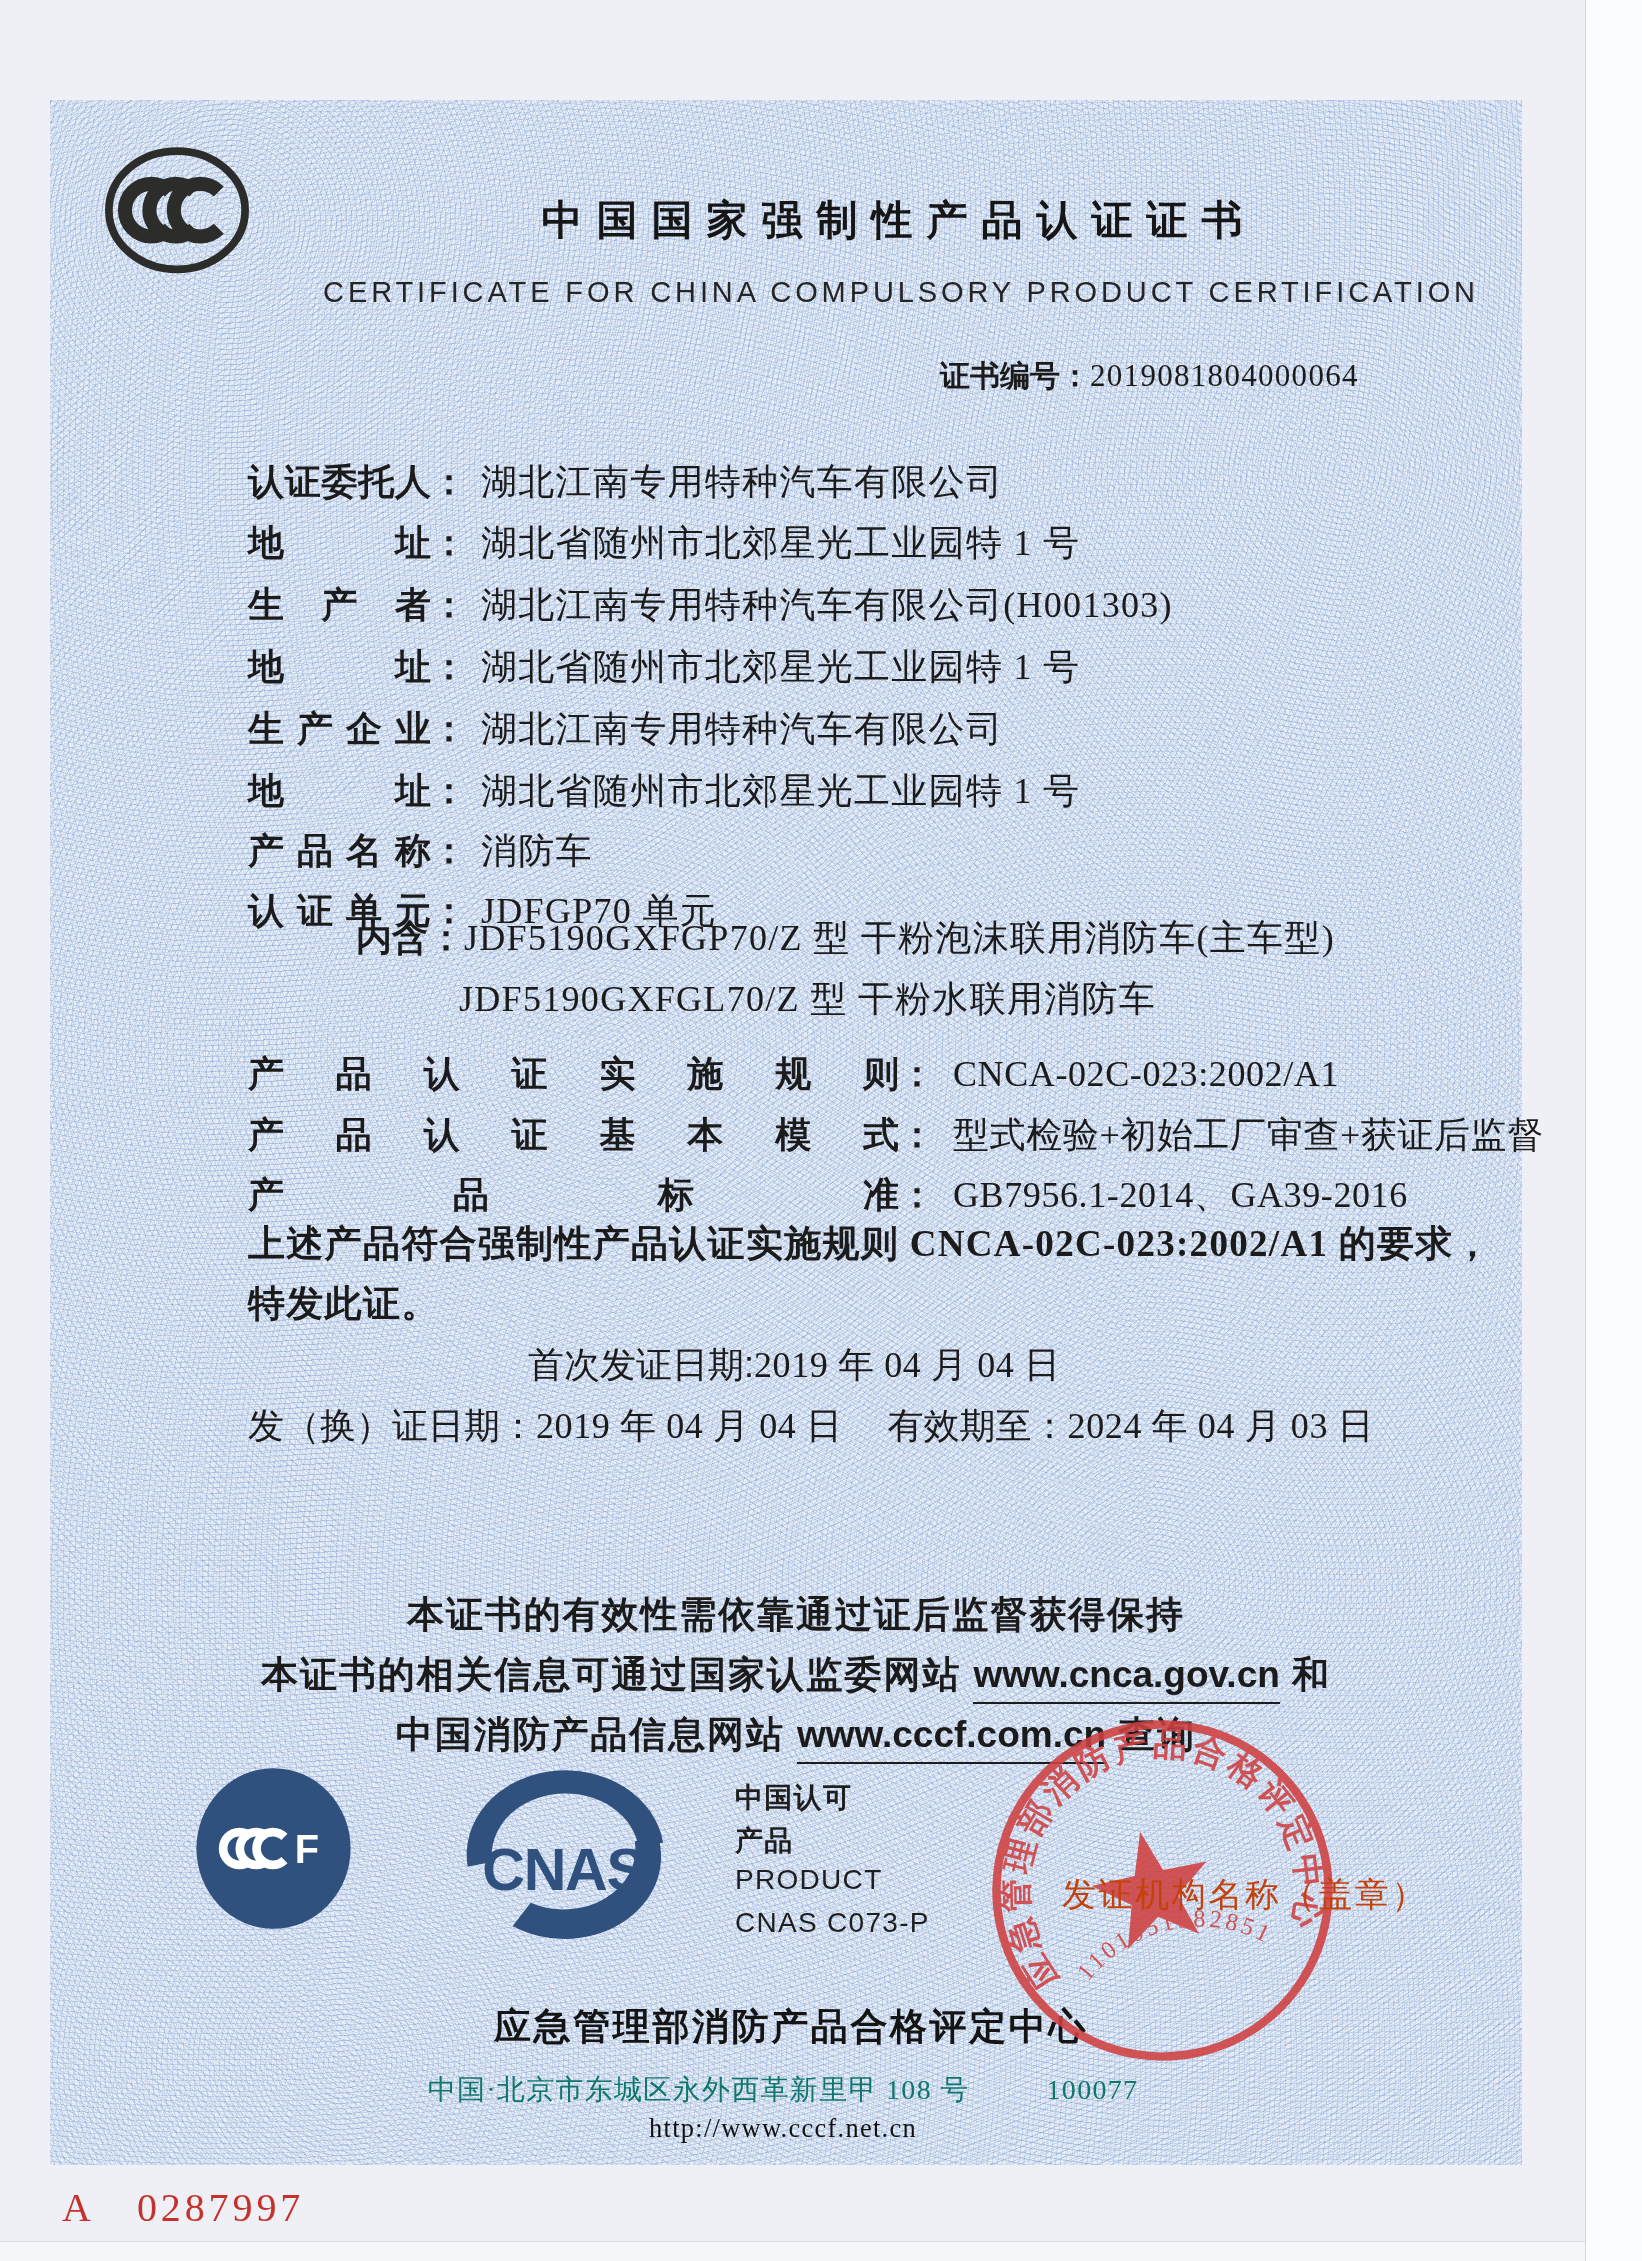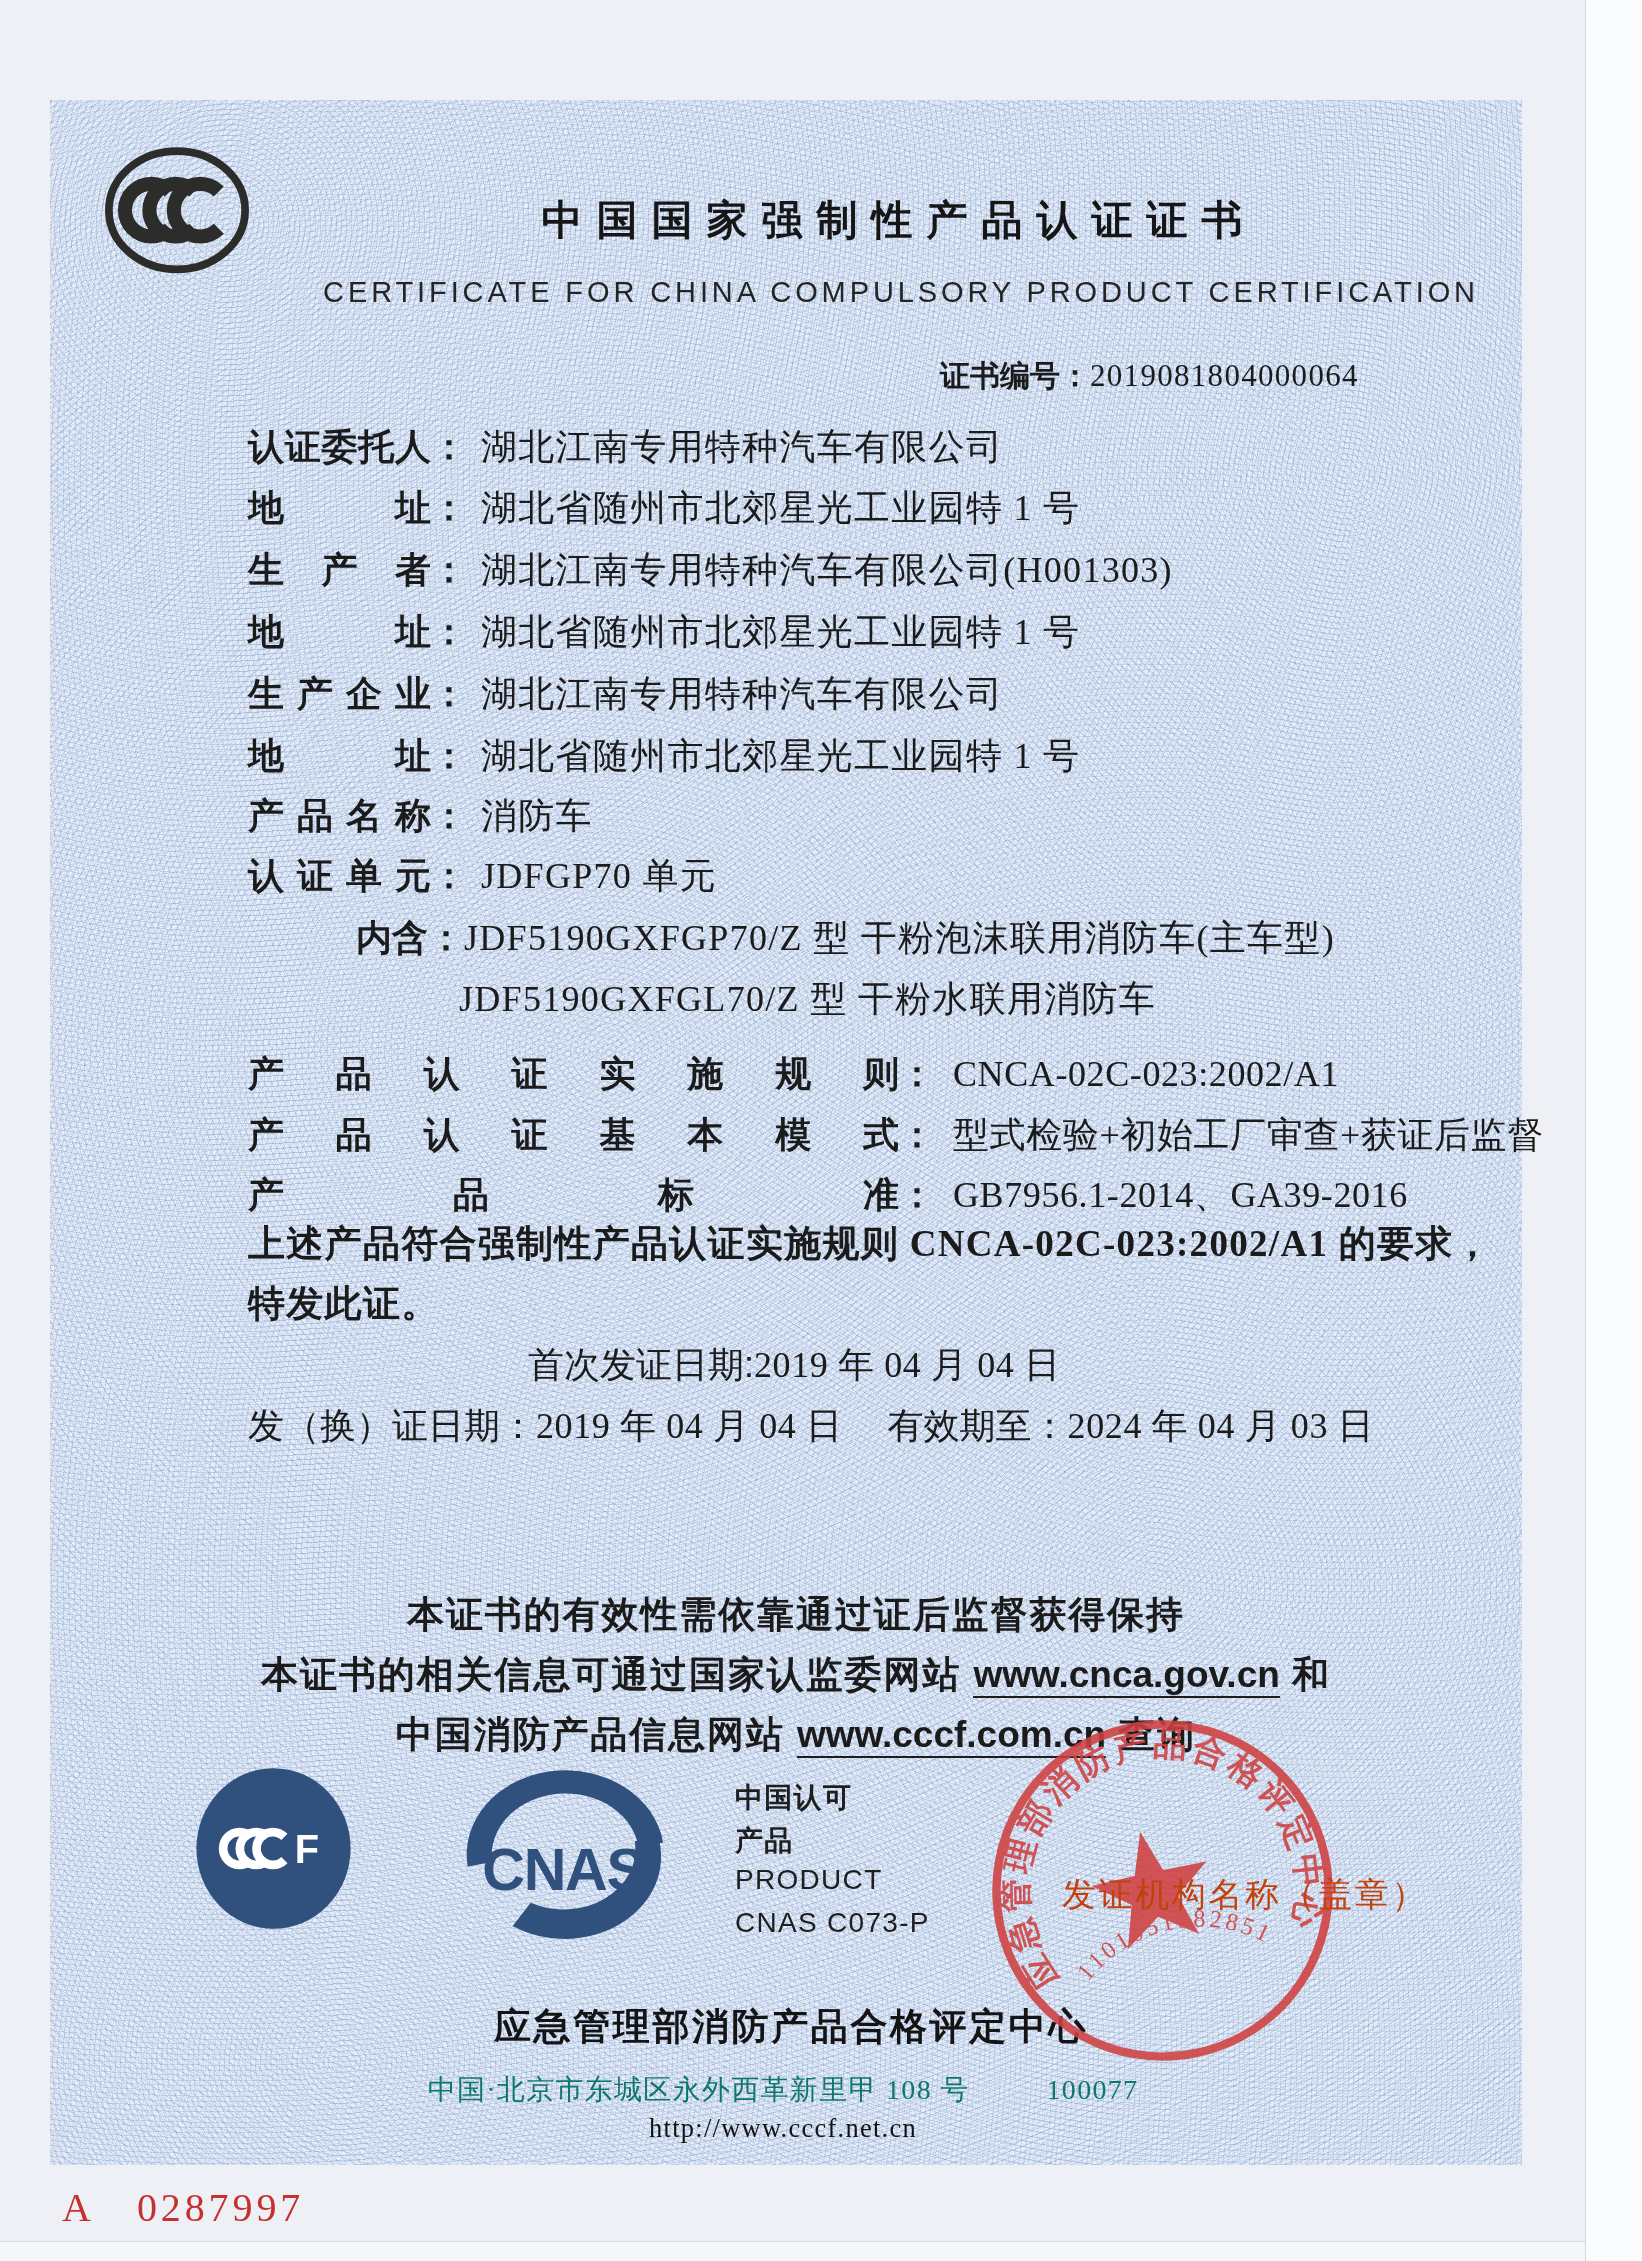--- a/index.html
+++ b/index.html
@@ -44,20 +44,21 @@
   }
   .certno{left:940px;top:356px;font-size:30px;}
   .certno .lbl{font-weight:700;}
   .certno .num{font-family:"Liberation Serif",serif;font-size:31px;letter-spacing:1.3px;}
 
   .row{left:248px;font-size:36px;}
   .row .lbl{
     display:inline-block;width:183px;
     font-weight:700;text-align:justify;text-align-last:justify;
     vertical-align:bottom;
+    margin-top:35px;
   }
   .row .colon{font-weight:700;}
   .row .val{font-family:"Liberation Serif",serif;margin-left:14px;letter-spacing:1.3px;}
 
   .contains-row{font-size:36px;}
   .contains-row .lbl{font-weight:700;}
   .contains-row .val{font-family:"Liberation Serif",serif;letter-spacing:1.3px;}
 
   .rule-row{left:248px;font-size:36px;margin-top:13px;}
   .rule-row .lbl{
@@ -71,21 +72,21 @@
   .statement{left:248px;font-size:37px;font-weight:600;font-family:"Liberation Serif",serif;letter-spacing:1.3px;}
 
   .date-row{font-size:36px;}
   .date-row .lbl{font-weight:400;}
   .date-row .val{font-family:"Liberation Serif",serif;letter-spacing:0.6px;}
   .gap{display:inline-block;width:45px;}
 
   .validity{transform:translateX(-50%);left:796px;font-size:37px;font-weight:700;letter-spacing:1.9px;}
   .validity .url{
     font-weight:700;letter-spacing:0;
-    border-bottom:2.6px solid #1c1c1c;padding-bottom:1px;
+    border-bottom:2.6px solid #1c1c1c;padding-bottom:7px;
   }
 
   .acc-line{left:735px;font-size:28px;color:#1e1e1e;letter-spacing:1.3px;}
   .stamp-label{left:1062px;top:1872px;font-size:34px;font-family:"Liberation Serif",serif;color:#c2410c;letter-spacing:2.6px;z-index:5;}
 
   .footer-org{left:791px;top:2002px;transform:translateX(-50%);font-size:37px;font-weight:700;letter-spacing:2.6px;color:#141414;}
   .footer-addr{left:783px;top:2071px;transform:translateX(-50%);font-size:28px;font-family:"Liberation Serif",serif;color:#0f766e;letter-spacing:1.3px;}
   .footer-url{left:783px;top:2113px;transform:translateX(-50%);font-size:26.4px;font-family:"Liberation Serif",serif;color:#111;letter-spacing:1.3px;}
 
   .serial{left:62px;top:2184px;font-size:40px;font-family:"Liberation Serif",serif;color:#c5322e;}

